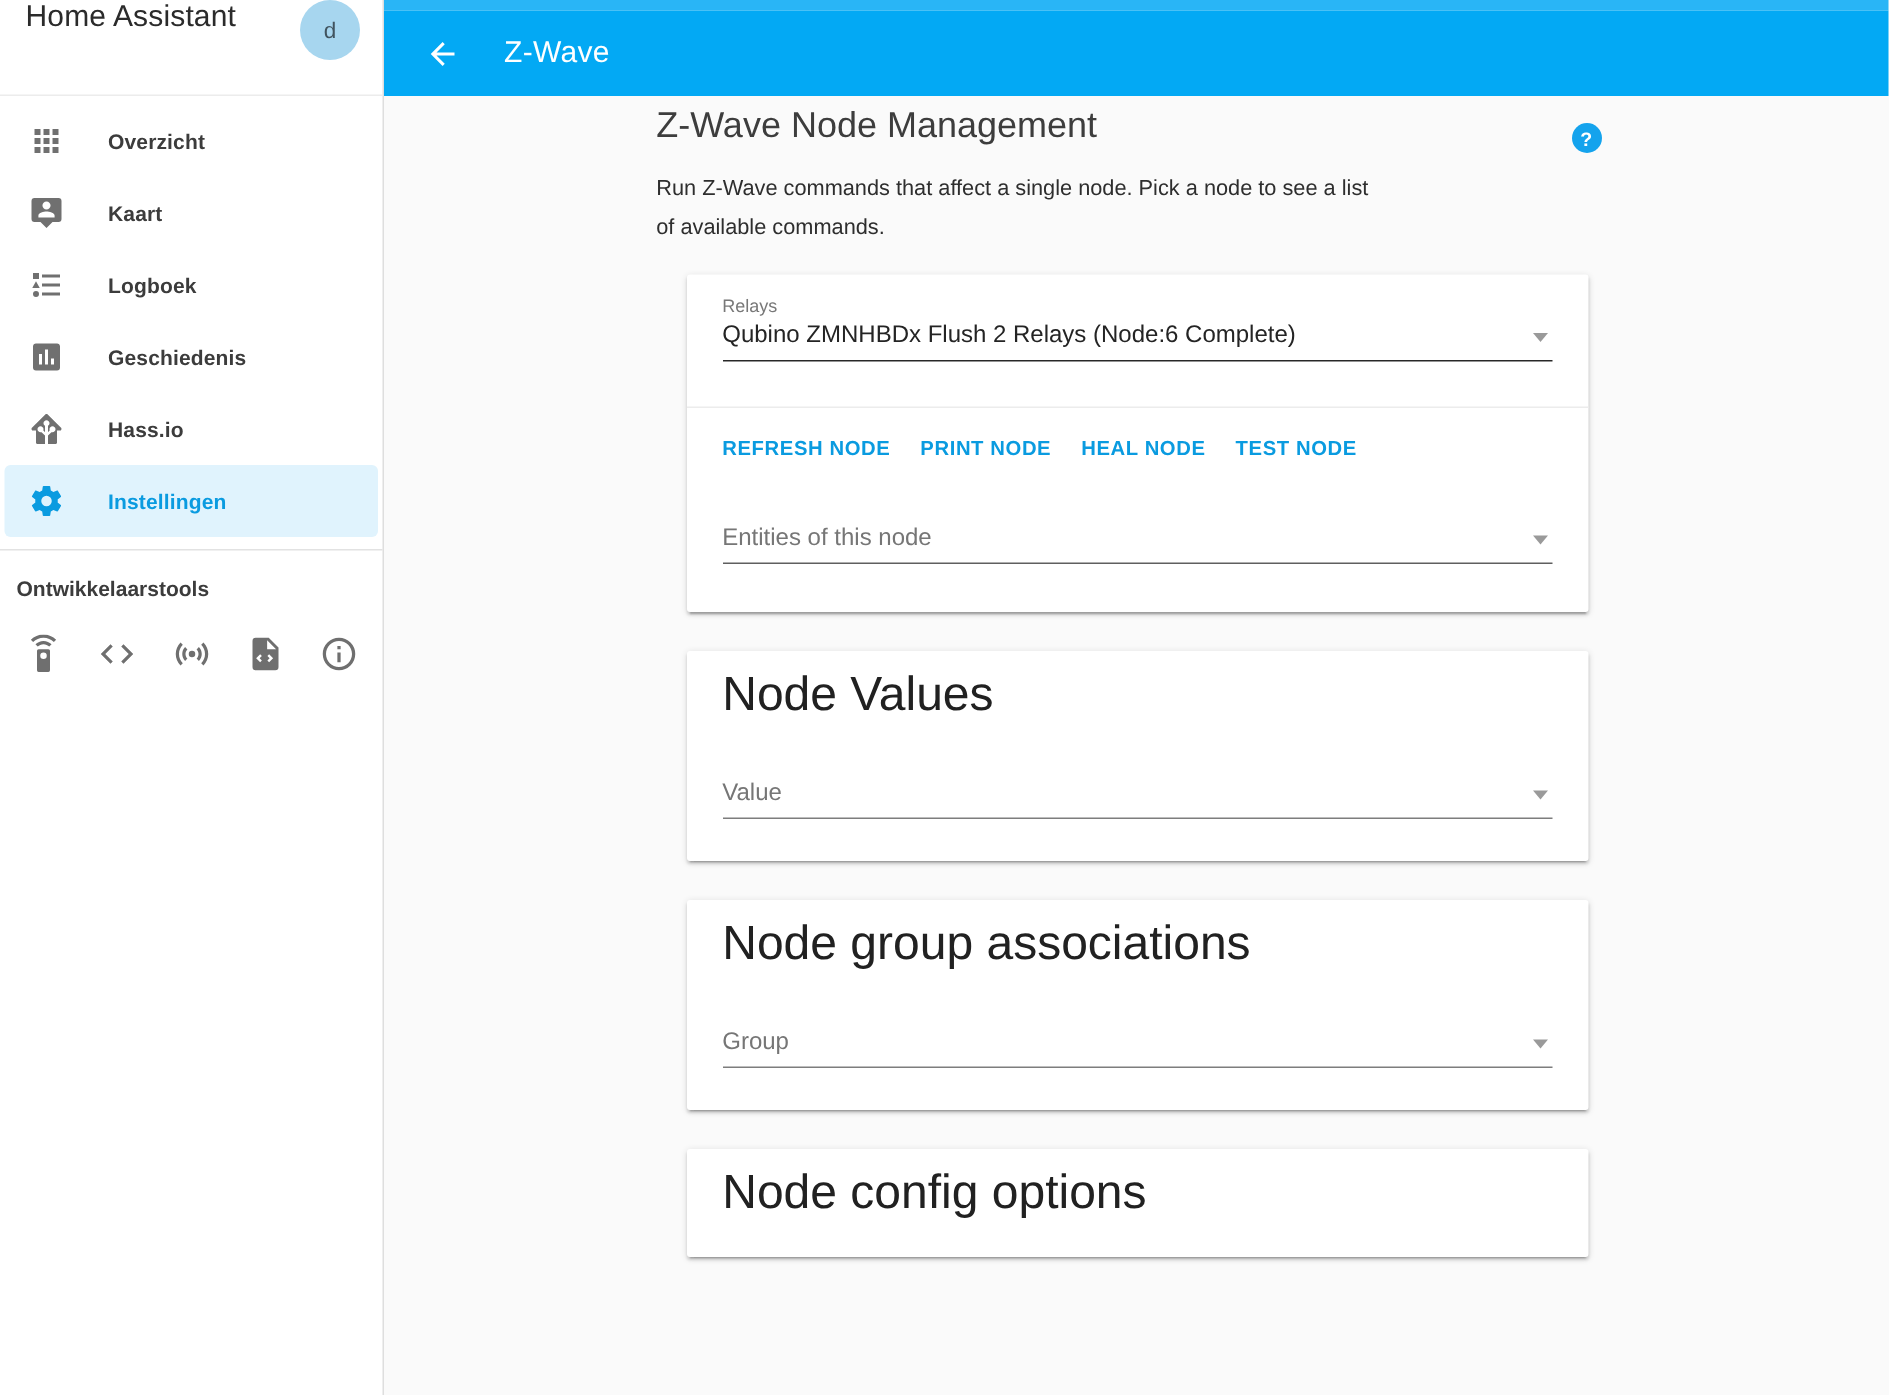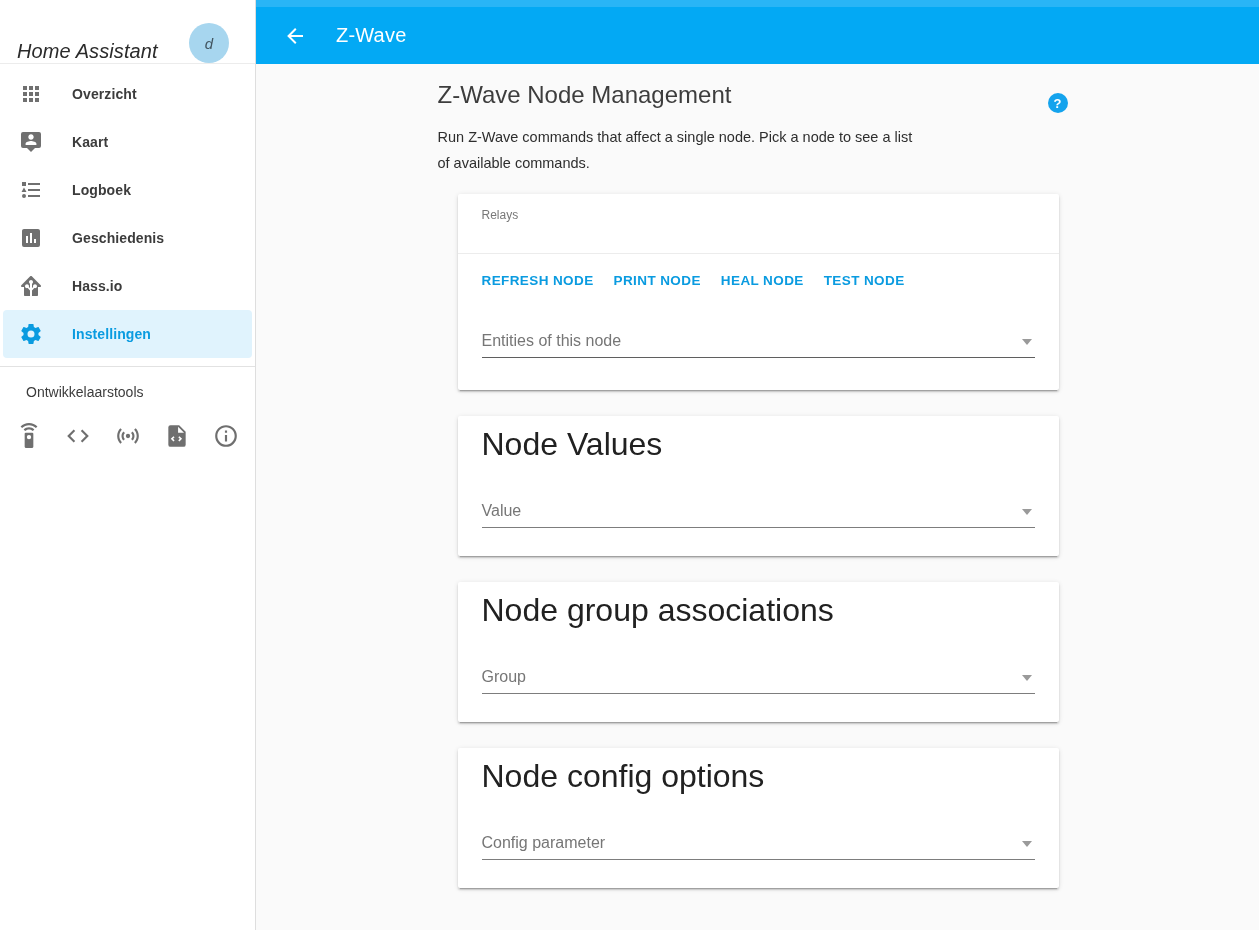--- a/index.html
+++ b/index.html
@@ -10,22 +10,22 @@
     font-family:"Liberation Sans", sans-serif;
     color:#212121;
     -webkit-font-smoothing:antialiased;
   }
   
   .sidebar {
     position:absolute; left:0; top:0; width:256px; height:930px;
     background:#fff; border-right:1px solid #dedede; z-index:5;
   }
   .sidebar-header {
-    height:64px; display:flex; align-items:flex-end; justify-content:space-between;
-    padding:0 26px 0 17px; border-bottom:1px solid #ececec;font-style:italic;
+    height:64px; display:flex; align-items:flex-start; justify-content:space-between;
+    padding:0 15px 0 17px; border-bottom:1px solid #ececec;
   }
   .app-title { font-size:20px; color:#2b2b2b; letter-spacing:0.1px; }
   .avatar {
     width:40px; height:40px; border-radius:50%;
     background:var(--avatar-bg,#a7d6ef); color:#41545f;
     display:flex; align-items:center; justify-content:center;
     font-size:15px; cursor:pointer;
   }
   .menu { padding-top:6px; }
   .menu-item {
@@ -34,39 +34,39 @@
   }
   .menu-item .micon { width:24px; height:24px; color:#707070; flex:none; }
   .menu-item .micon svg { width:24px; height:24px; display:block; }
   .menu-item .mlabel { margin-left:29px; font-size:14px; font-weight:bold; color:#3c3c3c; letter-spacing:0.1px; }
   .menu-item.active {
     background:var(--active-bg,#e0f3fd); border-radius:4px; margin:0 3px; padding-left:16px;
   }
   .menu-item.active .micon { color:var(--accent-text,#0a9be0); }
   .menu-item.active .mlabel { color:var(--accent-text,#0a9be0); }
   .side-divider { height:1px; background:#e2e2e2; margin:8px 0 0 0; }
-  .dev-title { padding:17px 26px 0; font-size:14px; font-weight:normal; color:#3c3c3c; }
+  .dev-title { padding:17px 11px 0; font-size:14px; font-weight:bold; color:#3c3c3c; }
   .dev-icons { display:flex; justify-content:space-between; padding:23px 16px 0; }
   .dev-icons .dicon { width:26px; height:26px; color:#6f6f6f; cursor:pointer; }
   .dev-icons .dicon svg { width:26px; height:26px; display:block; }
 
   
   .appbar { position:absolute; left:256px; right:0; top:0; height:64px; z-index:4; }
   .appbar-strip { height:7px; background:var(--appbar-strip,#29b5f6); }
   .appbar-main {
     height:57px; background:var(--appbar,#03a9f4);
     display:flex; align-items:center; padding:0 0 0 27px; color:#fff;
   }
   .back-btn { width:24px; height:24px; cursor:pointer; color:#fff; }
   .back-btn svg { width:24px; height:24px; display:block; }
   .appbar-title { margin-left:29px; font-size:20px; letter-spacing:0.2px; }
 
   
   .content { position:absolute; left:256px; right:0; top:64px; bottom:0; background:#fafafa; overflow:hidden; }
-  .section { position:relative; width:640px; margin:11px auto; }
+  .section { position:relative; width:640px; margin:0 auto; }
   .section-title {
     margin:0; padding-top:5px; font-size:24px; font-weight:400;
     color:#3d3d3d; line-height:30px;
   }
   .help-btn {
     position:absolute; top:18px; right:10px; width:20px; height:20px; border-radius:50%;
     background:var(--help-bg,#14a3ed); color:#fff; font-size:13px; font-weight:bold;
     display:flex; align-items:center; justify-content:center; cursor:pointer;
   }
   .section-desc {
@@ -216,20 +216,24 @@
 
     <h1 class="section-title">Z-Wave Node Management</h1>
     <div class="help-btn">
       <span>?</span>
     </div>
     <p class="section-desc">Run Z-Wave commands that affect a single node. Pick a node to see a list of available commands.</p>
 
     <div class="card first">
       <div class="nodes-area">
         <div class="field-label">Relays</div>
+        <div class="select-field dark">
+          <div class="field-value">Qubino ZMNHBDx Flush 2 Relays (Node:6 Complete)</div>
+          <i class="caret"></i>
+        </div>
       </div>
       <div class="actions">
         <button class="text-btn">REFRESH NODE</button>
         <button class="text-btn">PRINT NODE</button>
         <button class="text-btn">HEAL NODE</button>
         <button class="text-btn">TEST NODE</button>
       </div>
       <div class="entities-wrap">
         <div class="select-field">
           <div class="field-value placeholder">Entities of this node</div>
@@ -249,20 +253,16 @@
     <div class="card simple-card">
       <h2 class="card-title">Node group associations</h2>
       <div class="select-field">
         <div class="field-value placeholder">Group</div>
         <i class="caret"></i>
       </div>
     </div>
 
     <div class="card simple-card">
       <h2 class="card-title">Node config options</h2>
-      <div class="select-field">
-        <div class="field-value placeholder">Config parameter</div>
-        <i class="caret"></i>
-      </div>
     </div>
 
   </div>
 </div>
 
 </body></html>

